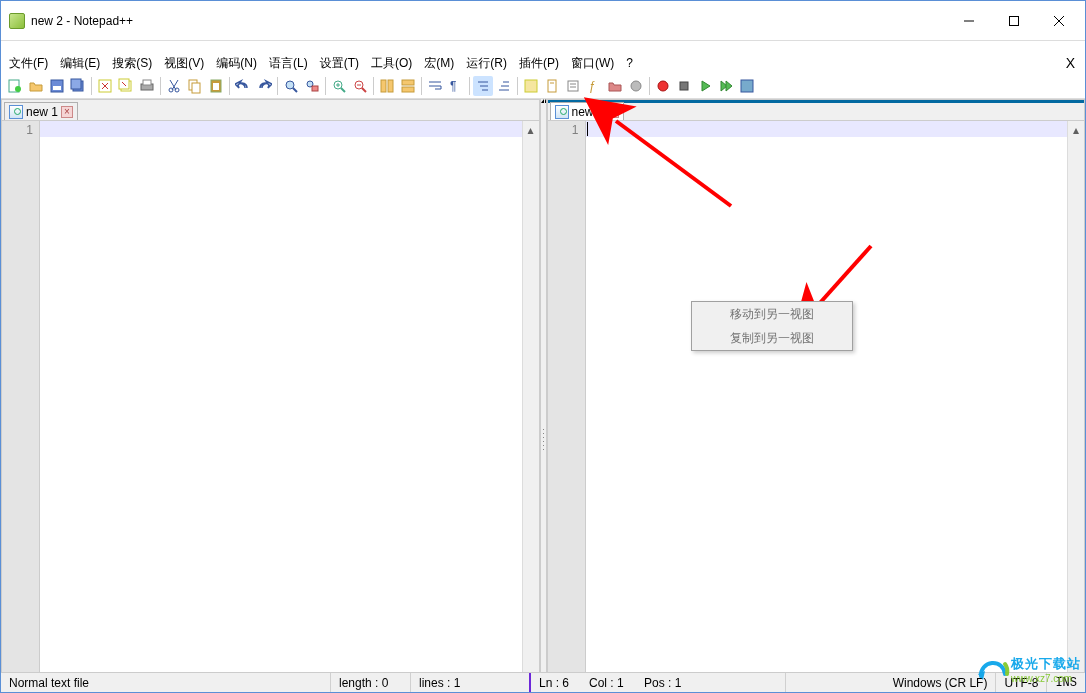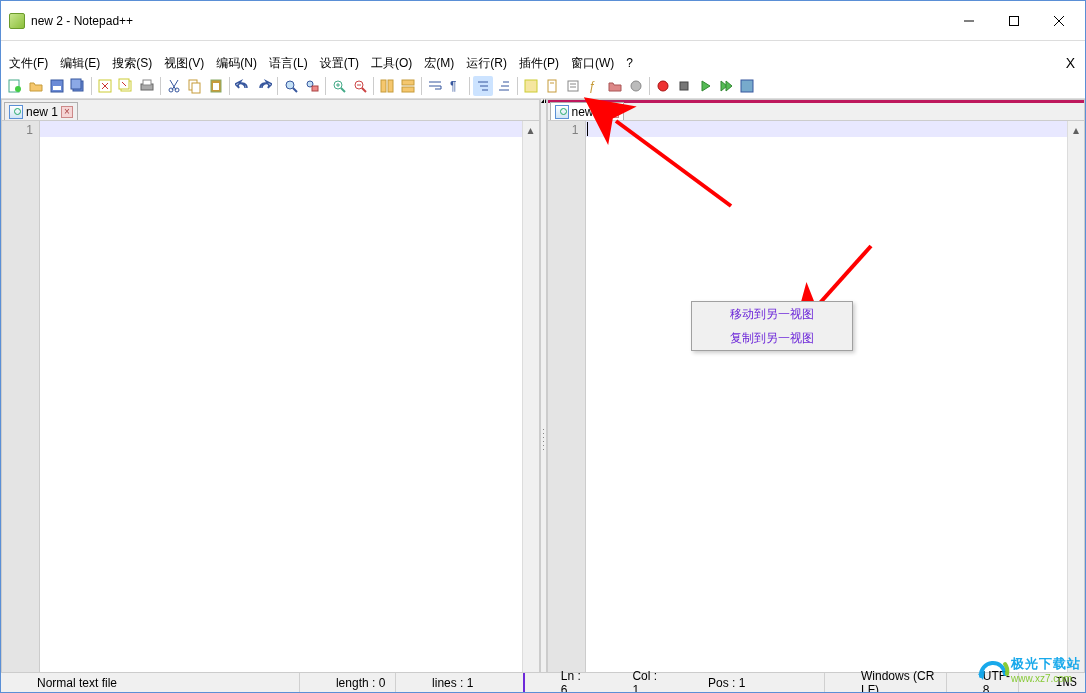--- a/index.html
+++ b/index.html
@@ -16,21 +16,21 @@
 .menubar span { padding:2px 6px; cursor:default; }
 .menubar .x-right { margin-left:auto; padding:2px 8px; font-size:14px; }
 
 
 .toolbar { height:26px; display:flex; align-items:center; padding:2px 4px; gap:1px; border-bottom:1px solid #ddd; }
 .tbtn { width:20px; height:20px; display:flex; align-items:center; justify-content:center; cursor:default; border-radius:2px; }
 .tsep { width:1px; height:18px; background:#ccc; margin:0 2px; }
 
 
 .tabbar { height:21px; background:#f0f0f0; border-bottom:1px solid #ccc; display:flex; align-items:end; padding-left:2px; position:relative; }
-.tabbar.active-pane { border-top:3px solid #be185d; padding-top:16px; }
+.tabbar.active-pane { border-top:3px solid #0369a1; padding-top:16px; }
 .tabbar.inactive-pane { border-top:3px solid transparent; }
 .tab { height:18px; background:#f0f0f0; border:1px solid #b0b0b0; border-bottom:none; display:flex; align-items:center; padding:0 4px; gap:3px; font-family:"Courier New",monospace; font-size:11px; }
 .tab.active { background:#fff; }
 .tab .fileicon { width:14px; height:14px; background:linear-gradient(#fff,#d0e4f5); border:1px solid #5a8fd6; position:relative; }
 .tab .fileicon::after { content:""; position:absolute; right:1px; top:2px; width:5px; height:5px; border:1px solid #2a6; border-radius:50%; }
 .tab .closebox { width:12px; height:12px; background:#f5d5d5; border:1px solid #c88; display:flex; align-items:center; justify-content:center; color:#a44; font-size:10px; line-height:1; }
 
 
 .panes { display:flex; height:683px; position:relative; }
 .pane { flex:1; display:flex; flex-direction:column; border:1px solid #ccc; min-width:0; }
@@ -43,25 +43,25 @@
 .gutter { width:38px; background:#e4e4e4; border-right:1px solid #ccc; text-align:right; padding:2px 6px 0 0; color:#808080; font-family:Consolas,monospace; font-size:12px; }
 .textarea { flex:1; position:relative; font-family:Consolas,monospace; }
 .current-line { position:absolute; left:0; right:0; top:0; height:16px; background:#e8e8ff; }
 .caret { position:absolute; left:1px; top:1px; width:1px; height:14px; background:#000; }
 .vscroll { width:17px; background:#f0f0f0; border-left:1px solid #dcdcdc; display:flex; flex-direction:column; }
 .vscroll .btn { height:17px; background:#f0f0f0; display:flex; align-items:center; justify-content:center; color:#606060; }
 .vscroll .track { flex:1; }
 
 
 .ctxmenu { position:absolute; left:690px; top:300px; width:162px; background:#f0f0f0; border:1px solid #a0a0a0; box-shadow:2px 2px 4px rgba(0,0,0,0.2); z-index:50; }
-.ctxmenu .item { height:24px; display:flex; align-items:center; justify-content:center; color:#6d28d9; font-family:Liberation Serif, serif; }
+.ctxmenu .item { height:24px; display:flex; align-items:center; justify-content:center; color:#737373; font-family:Liberation Serif, serif; }
 
 
 .statusbar { position:absolute; bottom:0; left:0; right:0; height:20px; background:#f0f0f0; border-top:1px solid #ccc; display:flex; align-items:center; font-size:11px; }
-.statusbar .cell { padding:0 8px; border-right:1px solid #d0d0d0; height:100%; display:flex; align-items:center;margin-left:28px; }
+.statusbar .cell { padding:0 8px; border-right:1px solid #d0d0d0; height:100%; display:flex; align-items:center; }
 .statusbar .spacer { flex:1; }
 
 
 .arrow-svg { position:absolute; pointer-events:none; z-index:40; }
 
 
 .watermark { position:absolute; right:4px; bottom:8px; display:flex; align-items:center; opacity:0.9; z-index:60; }
 .wmlogo { width:36px; height:28px; }
 .wmtxt .l1 { font-size:13px; font-weight:700; color:#00a0e9; letter-spacing:1px; }
 .wmtxt .l2 { font-size:10px; color:#7cc623; }

